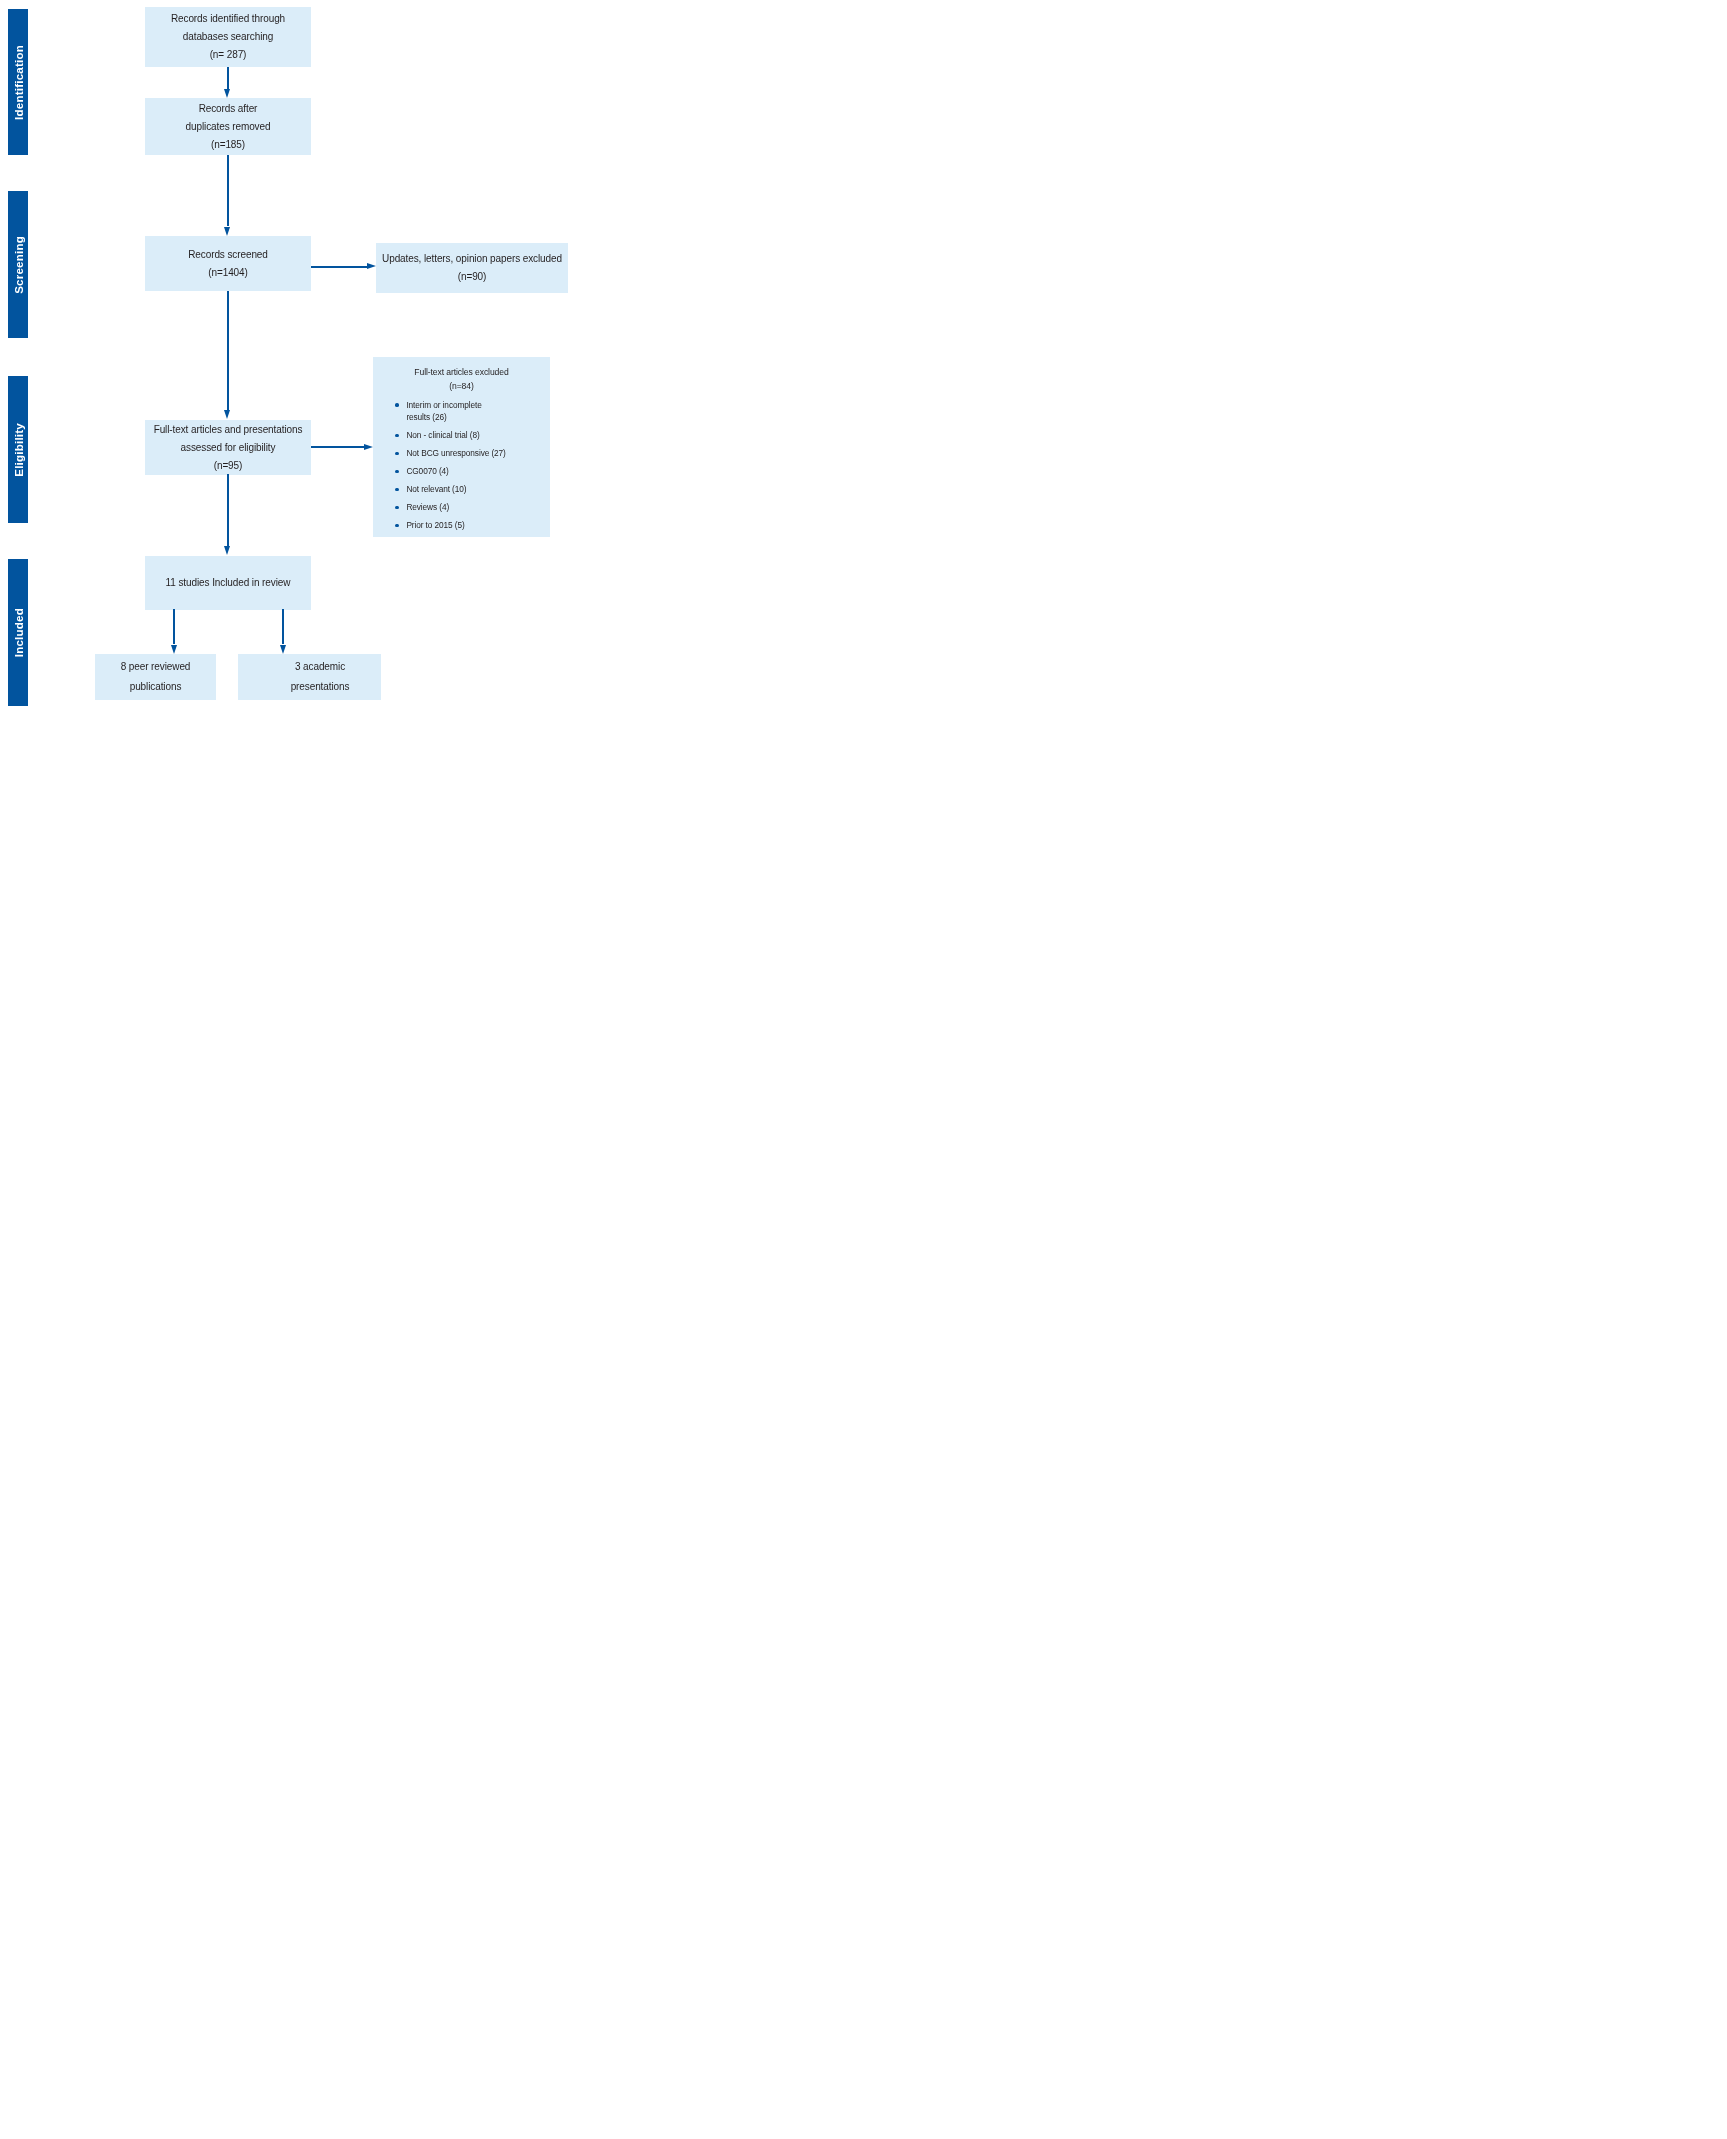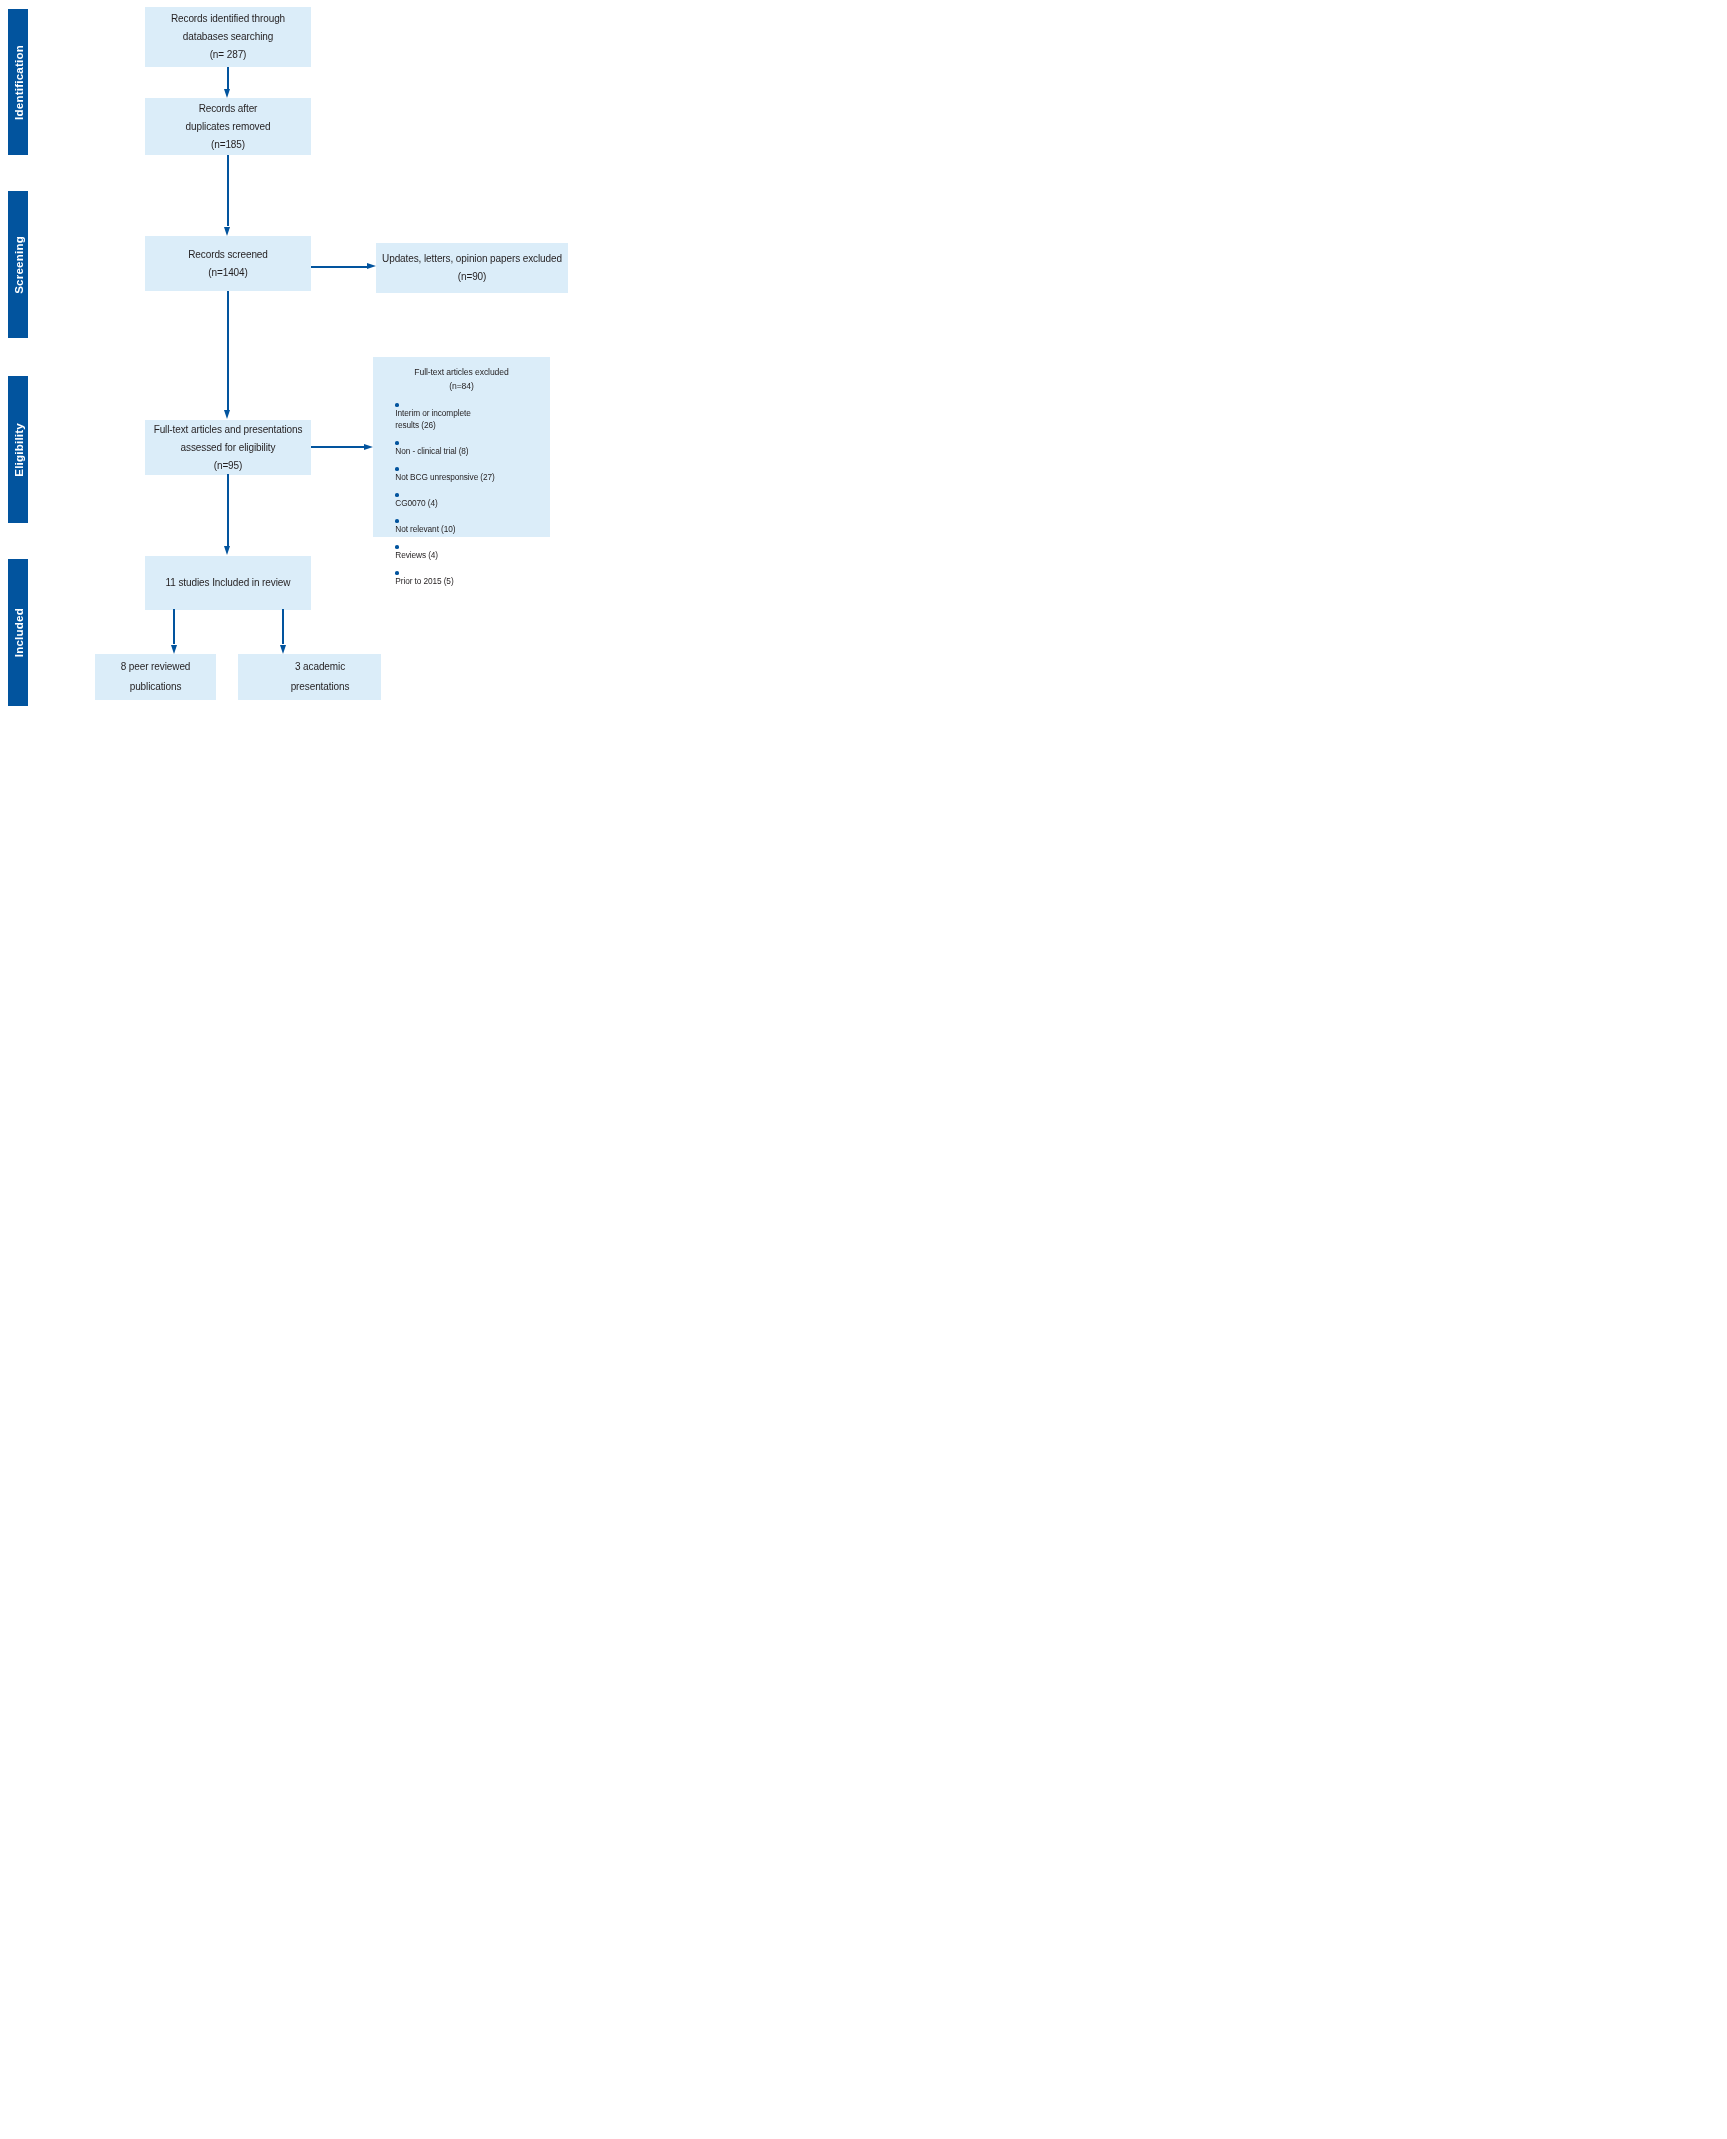--- a/index.html
+++ b/index.html
@@ -33,21 +33,21 @@
   #b-peer{left:95px;top:654px;width:121px;height:46px;}
   #b-acad{left:238px;top:654px;width:122px;height:46px;padding-left:21px;}
   #b-peer .node-text,#b-acad .node-text{line-height:2.0;}
   #b-upd{left:376px;top:243px;width:192px;height:50px;}
 
   
   #b-ftex{left:373px;top:357px;width:177px;height:180px;position:absolute;
           background:var(--fill);box-sizing:border-box;padding:8.3px 8.3px 4.6px;}
   .ftex-title{text-align:center;white-space:pre-line;font-size:8.6px;line-height:1.6;
               margin:0.9px 0 5.6px;letter-spacing:-0.1px;}
-  .bullet{display:flex;align-items:flex-start;margin:0 0 6px 14px;flex-direction:column;}
+  .bullet{display:flex;align-items:flex-start;margin:0 0 6px 14px;}
   .dot{width:3.7px;height:3.7px;border-radius:50%;background:var(--accent);
        margin:4.2px 7.4px 0 0;flex:none;}
   .bullet-text{white-space:pre-line;font-size:8.3px;line-height:1.45;text-align:left;
                letter-spacing:-0.1px;}
 
   
   .vline,.hline{position:absolute;background:var(--accent);}
   .vline{width:1.9px;}
   .hline{height:1.9px;}
   .head-down{position:absolute;width:0;height:0;border-left:3.2px solid transparent;

